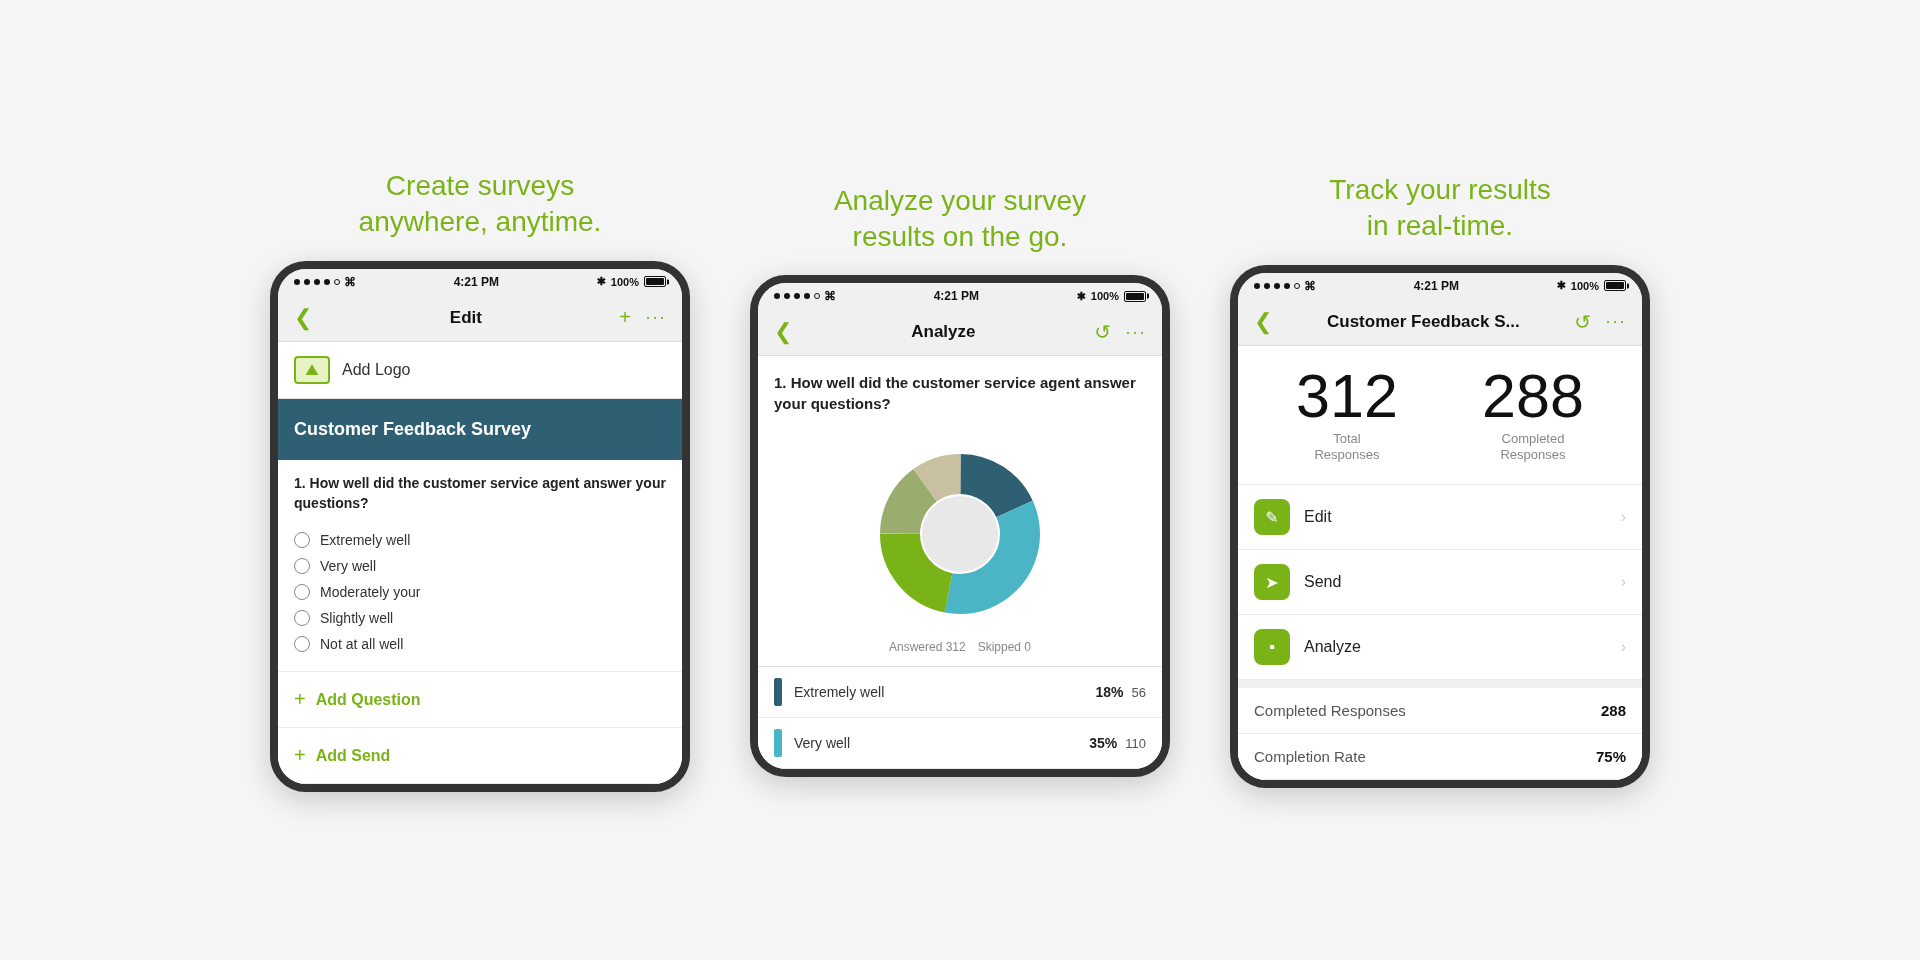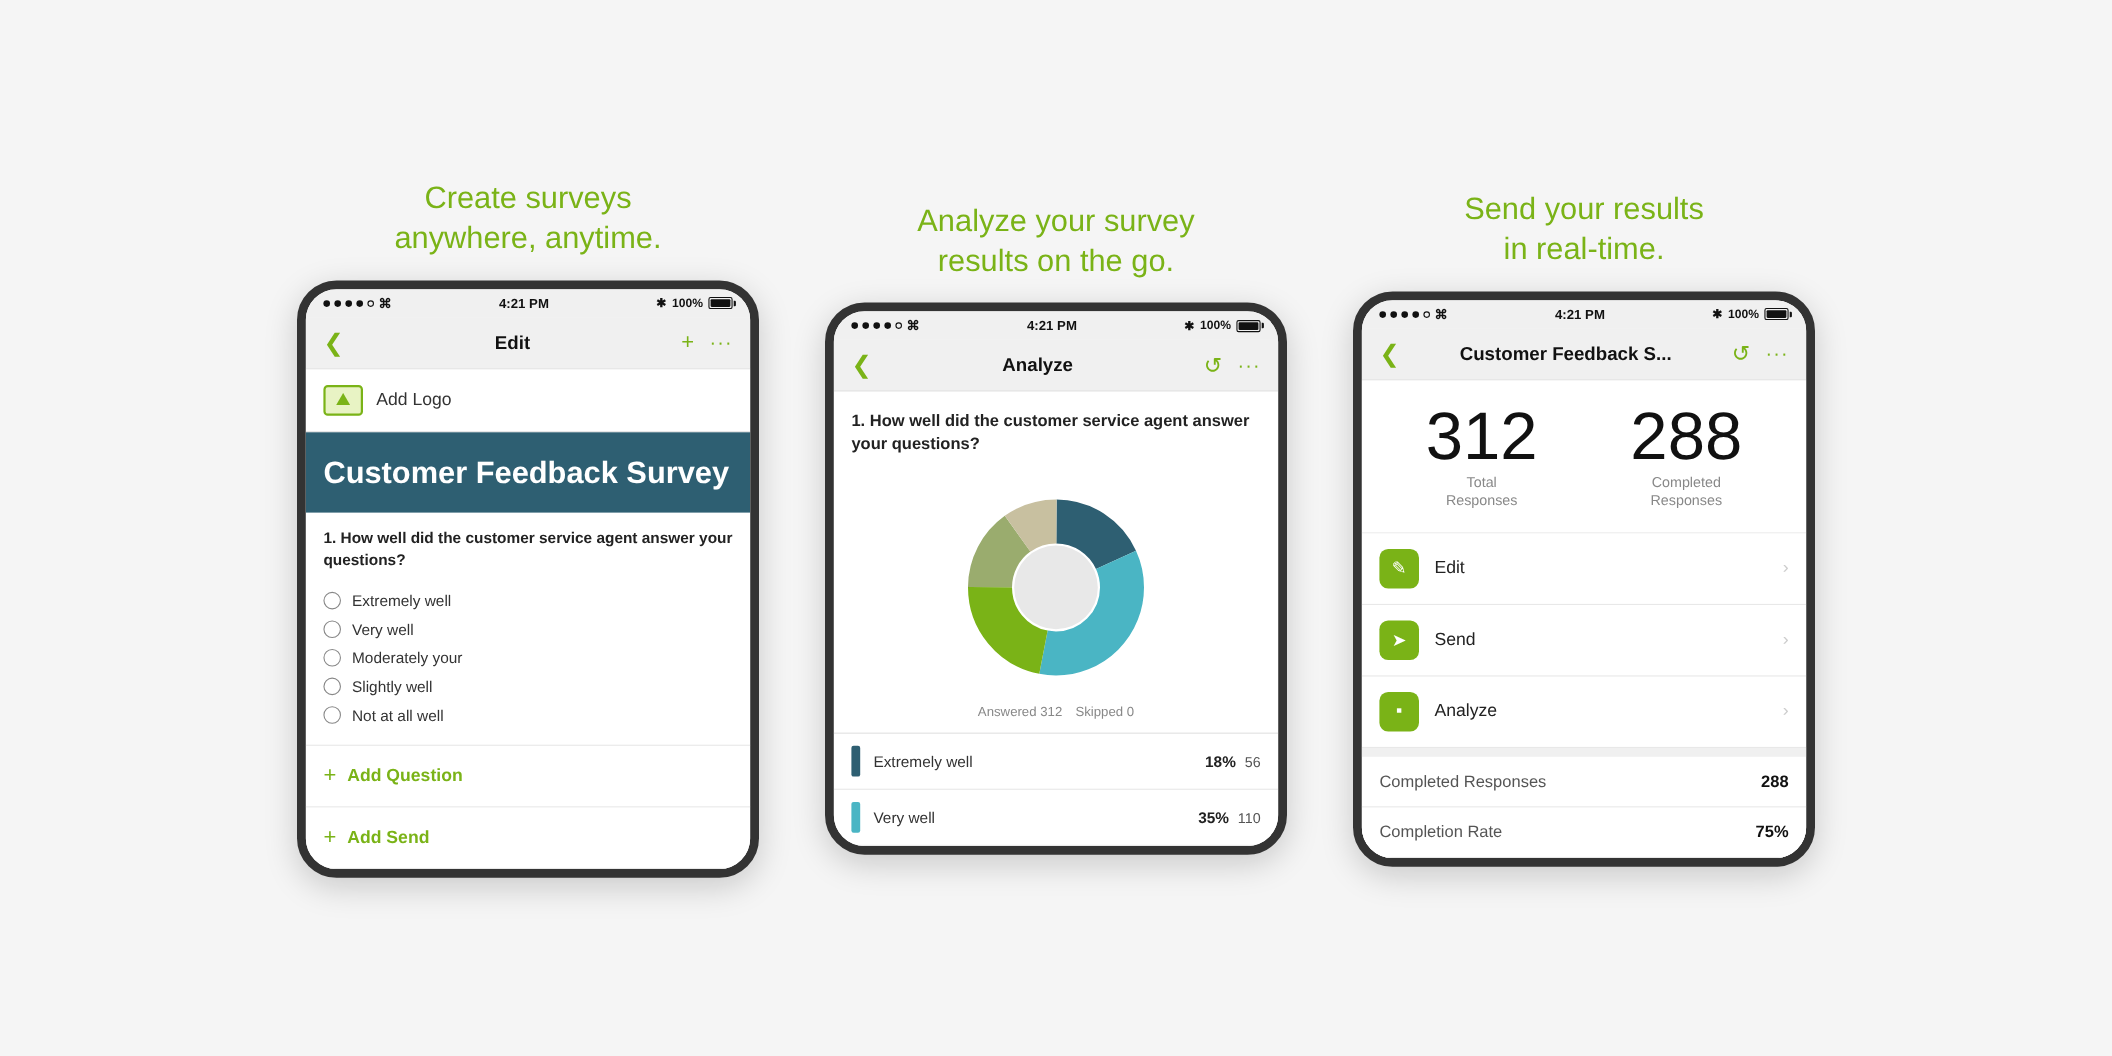--- a/index.html
+++ b/index.html
@@ -117,21 +117,21 @@
       justify-content: center;
       color: #7ab317;
       font-size: 16px;
     }
     .add-logo-text { font-size: 16px; color: #333; }
 
     .survey-title-banner {
       background: #2e5f72;
       padding: 20px 16px;
       color: #fff;
-      font-size: 28px;
+      font-size: 18px;
       font-weight: 700;
       line-height: 1.2;
     }
 
     .question-section {
       padding: 14px 16px;
       border-bottom: 1px solid #e8e8e8;
     }
     .question-text {
       font-size: 14px;
@@ -445,21 +445,21 @@
           <span class="response-label">Very well</span>
           <span class="response-pct">35%</span>
           <span class="response-count">110</span>
         </div>
       </div>
     </div>
   </div>
 </div>
 
 <div class="section">
-  <div class="section-title" style="white-space:pre-line">Send your results
+  <div class="section-title" style="white-space:pre-line">Track your results
 in real-time.</div>
   <div class="phone">
 
     <div class="status-bar">
       <div class="status-bar-left">
         <span class="dot"></span>
         <span class="dot"></span>
         <span class="dot"></span>
         <span class="dot"></span>
         <span class="dot-empty"></span>

